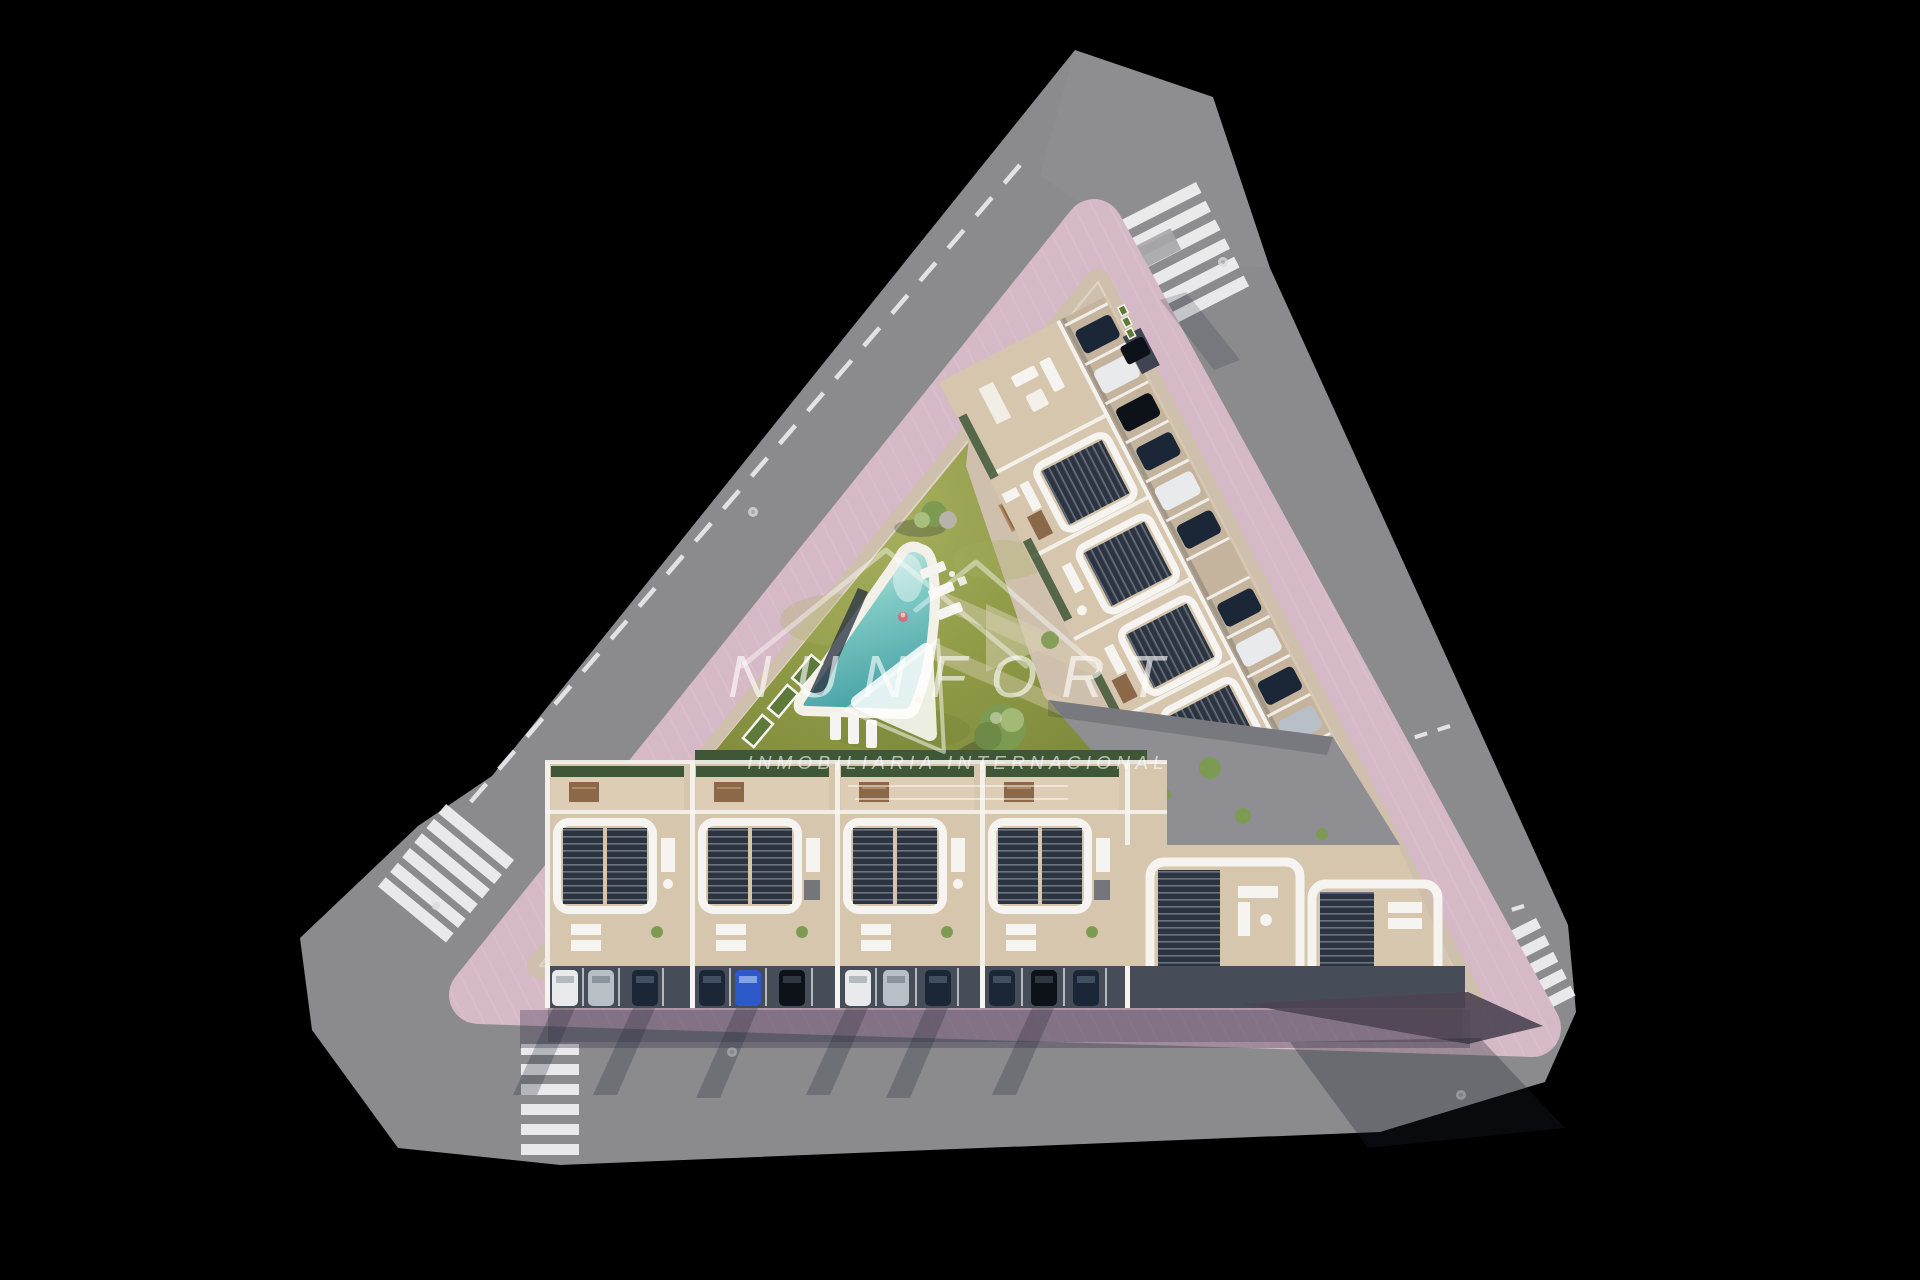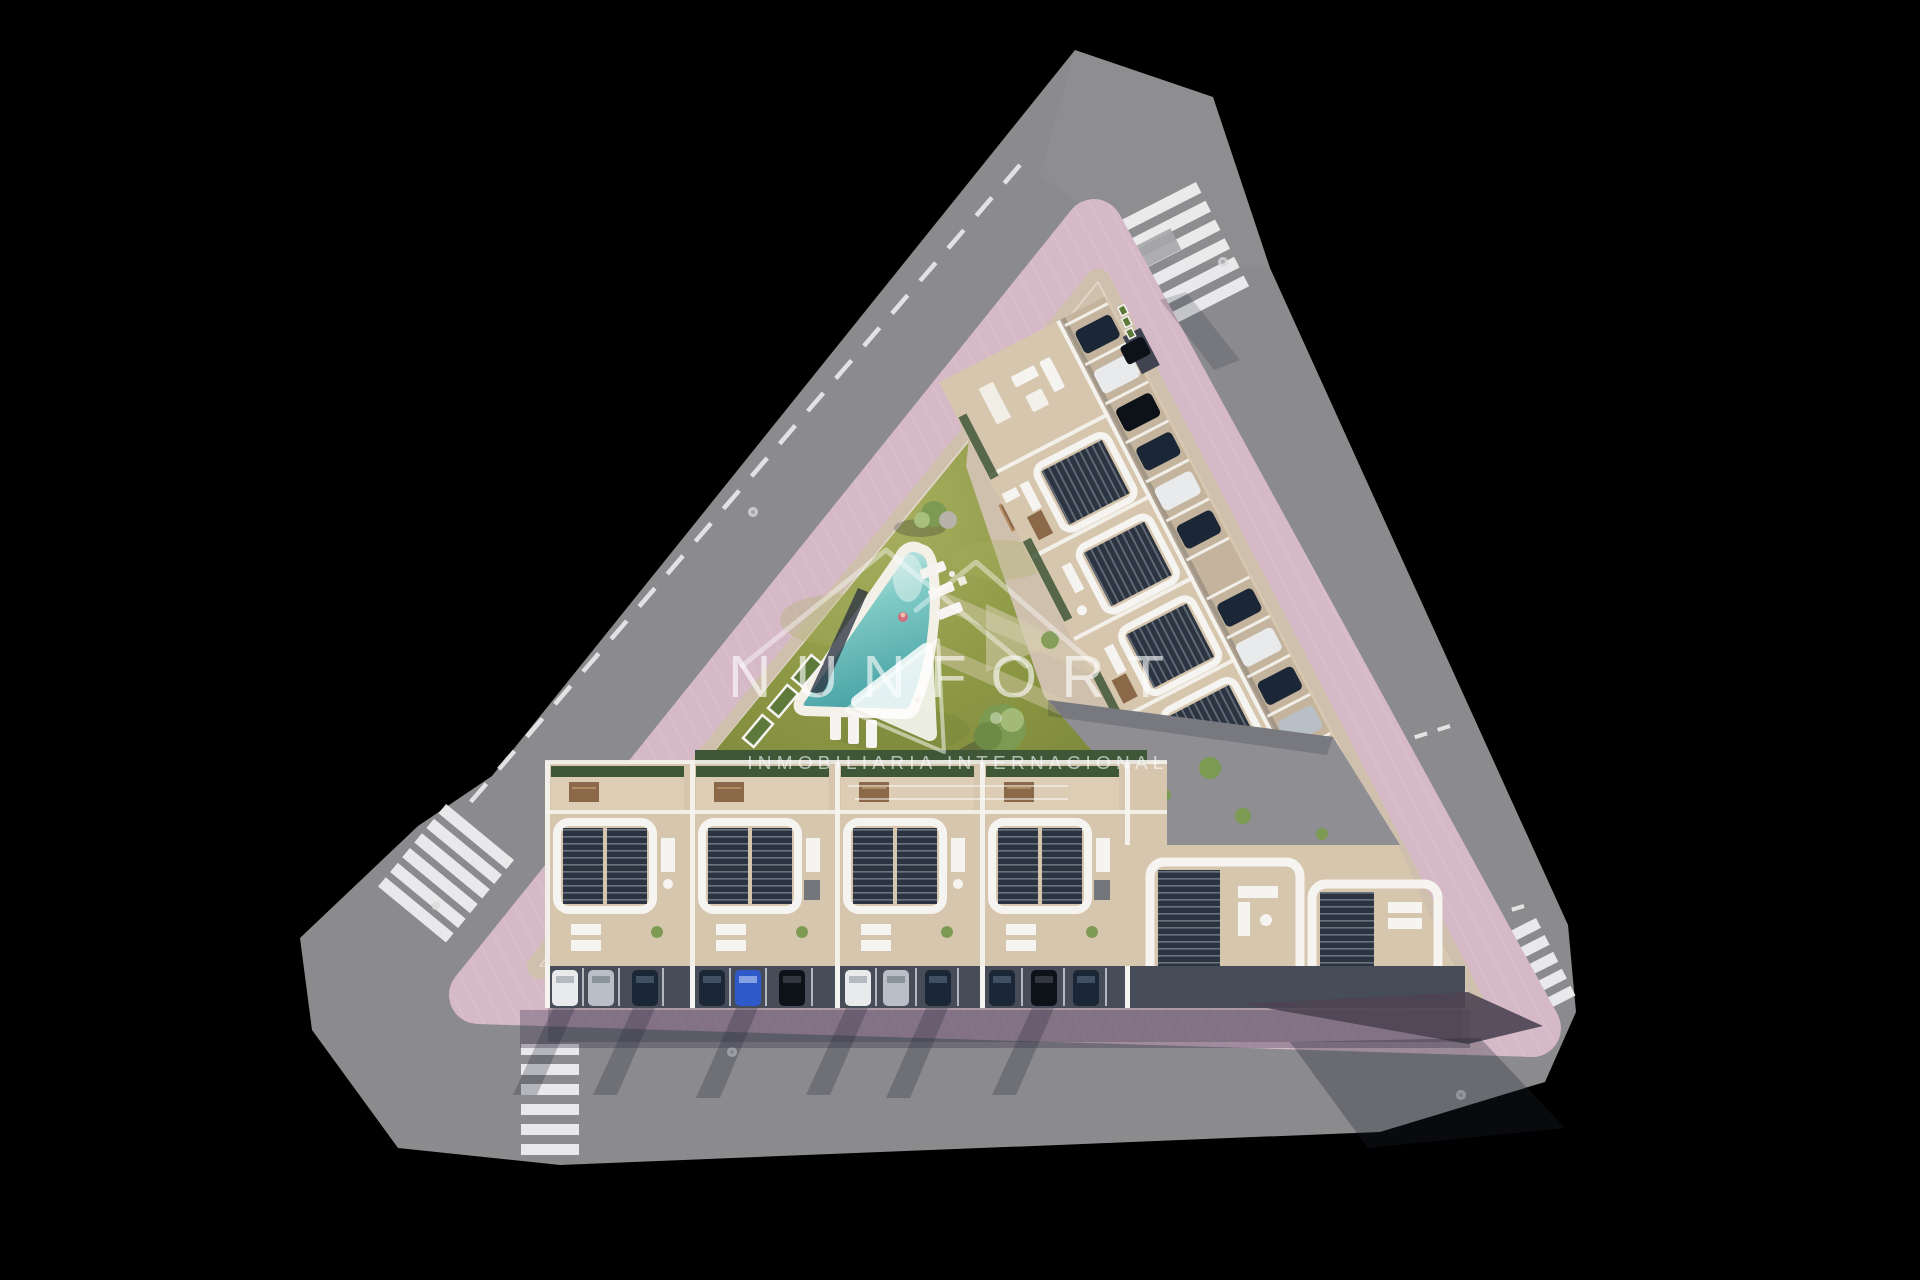--- a/index.html
+++ b/index.html
@@ -1,16 +1,16 @@
 <!DOCTYPE html>
 <html style="--c-bg: #000000; --c-street: #8b8b8e; --c-marking: #f2f2f3; --c-sidewalk: #d6b9c6; --c-plot-base: #cfc0ad; --c-path: #d6cdb0; --c-lawn: #8b9743; --c-lawn-light: #a8b060; --c-hedge: #3f5737; --c-tree: #7c9a52; --c-tree-light: #a9bf7d; --c-pool-shallow: #e9f6f3; --c-pool-mid: #7fcac5; --c-pool-deep: #4aa3a6; --c-deck: #f3f0e8; --c-wall: #f6f4f0; --c-roof: #d7c6ae; --c-pergola: #2b3440; --c-slat: #aab4bd; --c-wood: #8a6848; --c-car-dark: #1b2736; --c-car-black: #0d1118; --c-car-white: #e8eaec; --c-car-silver: #b9bfc7; --c-car-blue: #2e59c9; --c-asphalt-inner: #8f8e93; --c-apron: #4c4452; --c-planter: #5d7a3a; --c-shadow: #1c2130; --c-watermark: #ffffff;"><head>
 <meta charset="utf-8">
 <style>
   html,body{margin:0;padding:0;background:#000;}
-  .stage{position:relative;width:1920px;height:1280px;overflow:hidden;background:var(--c-bg,#000);}
+  .stage{position:relative;width:1920px;height:1280px;overflow:hidden;background:var(--c-bg,#000);font-style:italic;}
   .stage svg{position:absolute;inset:0;display:block;}
   text{font-family:"Liberation Sans", sans-serif;}
   .brand-name{font-size:60px;letter-spacing:24px;font-weight:400;fill:var(--c-watermark,#fff);opacity:.62;}
   .brand-tagline{font-size:19px;letter-spacing:5.2px;font-weight:400;fill:var(--c-watermark,#fff);opacity:.6;}
 </style>
 </head>
 <body>
 
 <div class="stage">
 <svg width="1920" height="1280" viewBox="0 0 1920 1280">

